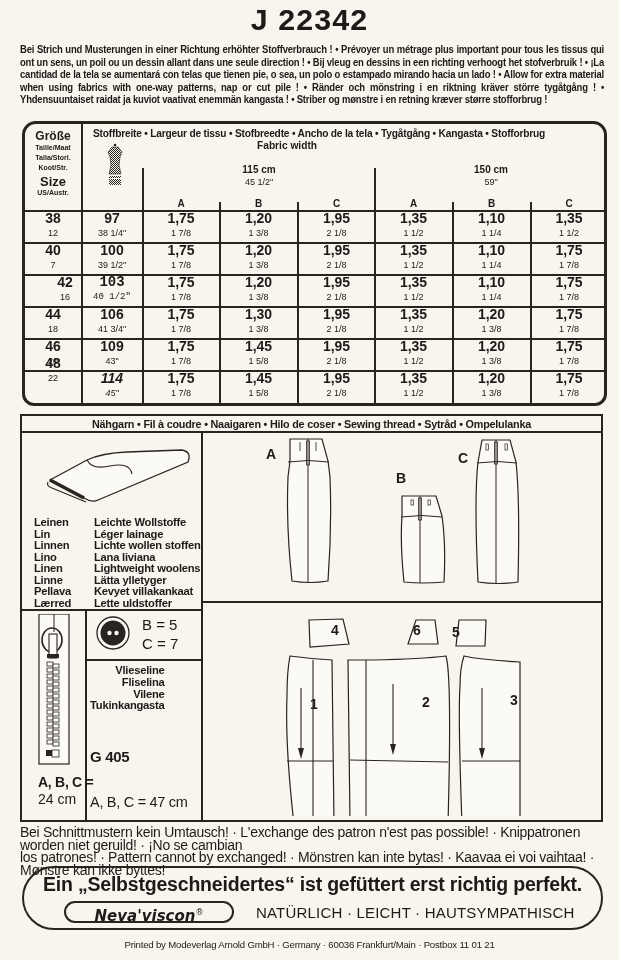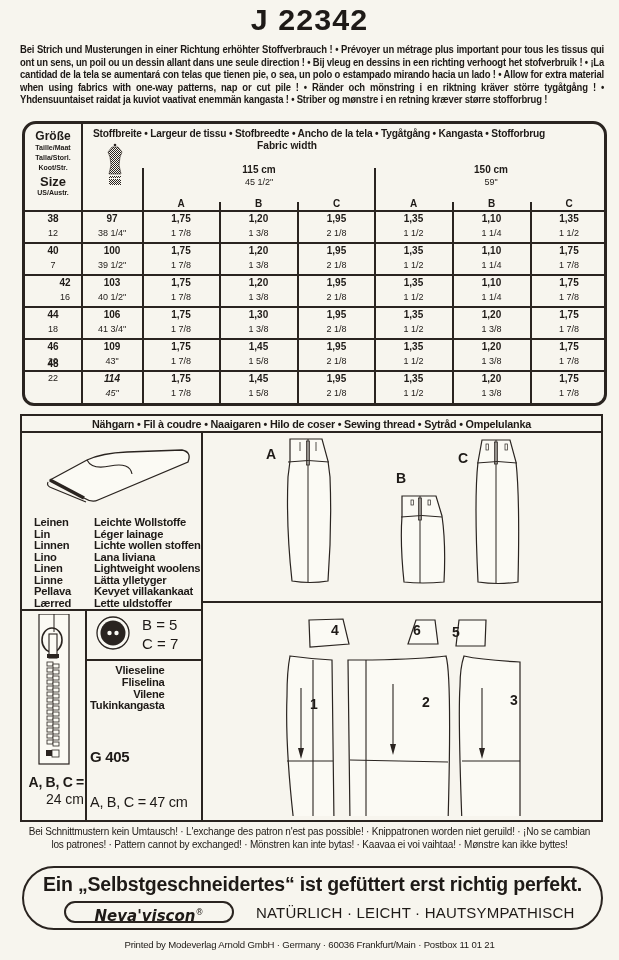--- a/index.html
+++ b/index.html
@@ -43,40 +43,40 @@
     .th-size .sizebig { font-size: 13px; margin-top: 2px; line-height: 13px; }
     #fw-title {
       position: absolute; left: 68px; top: 4px; width: 510px;
       font-size: 10.2px; font-weight: bold; white-space: nowrap;
     }
     #fw-sub { position: absolute; left: 232px; top: 16px; font-size: 10.2px; font-weight: bold; }
     .wgroup { position: absolute; text-align: center; font-size: 10px; font-weight: bold; }
     .wgroup .inch { font-weight: normal; font-size: 9px; margin-top: 2px; }
     .colh { position: absolute; top: 74px; font-size: 10px; font-weight: bold; text-align: center; }
     .cell { position: absolute; text-align: center; font-size: 10px; }
-    .cell .m { font-weight: bold; font-size: 10px; height: 15px; line-height: 15px; }
+    .cell .m { font-weight: bold; font-size: 14px; height: 15px; line-height: 15px; }
     .cell .y { font-size: 9px; height: 15px; line-height: 14px; }
 
     
     #notions {
       left: 20px; top: 414px; width: 583px; height: 408px;
       border: 2px solid #2a2420;
     }
     #thread-title {
       position: absolute; left: 0; top: 0; width: 579px; height: 17px;
       border-bottom: 2px solid #2a2420; text-align: center;
       font-size: 10.8px; font-weight: bold; line-height: 16px;
     }
     .fabric-list { position: absolute; font-size: 11.2px; font-weight: bold; line-height: 11.5px; }
     .letter { position: absolute; font-size: 14px; font-weight: bold; }
     .piece-num { position: absolute; font-size: 14px; font-weight: bold; }
 
     #exchange {
-      left: 0; top: 826px; width: 619px; text-align: center;
-      font-size: 10px; line-height: 12.5px;
+      left: 0; top: 826px; width: 619px; 
+      font-size: 14px; line-height: 12.5px; padding-left: 20px;
     }
     #ad {
       left: 22px; top: 866px; width: 581px; height: 64px;
       border: 2px solid #2a2420; border-radius: 32px;
     }
     #ad-headline {
       position: absolute; left: 0; top: 5px; width: 577px; text-align: center;
       font-size: 19.5px; font-weight: bold; letter-spacing: -0.2px;
     }
     #brand-pill {
@@ -218,21 +218,21 @@
         <div class="y">1 1/4</div>
       </div>
       <div class="cell" style="left: 506px; width: 76px; top: 119px;">
         <div class="m">1,75</div>
         <div class="y">1 7/8</div>
       </div>
       <div class="cell" style="left: 0px; width: 80px; top: 151px;">
         <div class="m">42</div>
         <div class="y">16</div>
       </div>
-      <div class="cell" style="left: 57px; width: 60px; top: 151px;">
+      <div class="cell" style="left: 57px; width: 60px; top: 151px; font-family: Liberation Mono, monospace;">
         <div class="m">103</div>
         <div class="y">40 1/2"</div>
       </div>
       <div class="cell" style="left: 118px; width: 76px; top: 151px;">
         <div class="m">1,75</div>
         <div class="y">1 7/8</div>
       </div>
       <div class="cell" style="left: 195px; width: 77px; top: 151px;">
         <div class="m">1,20</div>
         <div class="y">1 3/8</div>
@@ -421,21 +421,21 @@
       <rect x="15" y="114" width="6" height="4"></rect>
         <rect x="21" y="116" width="6" height="4"></rect>
       <rect x="15" y="120" width="6" height="4"></rect>
         <rect x="21" y="122" width="6" height="4"></rect>
       <rect x="15" y="126" width="6" height="4"></rect>
         <rect x="21" y="128" width="6" height="4"></rect>
     </g>
     <rect x="14" y="136" width="6" height="6" fill="#2a2420"></rect>
     <rect x="20" y="136" width="7" height="7" fill="#fbfaf4" stroke="#2a2420" stroke-width="0.8"></rect>
   </svg>
-  <div class="abs" style="left:2px; top:358px; width:60px; text-align:right; font-size:14px; line-height:17px;">
+  <div class="abs" style="left:16px; top:358px; width:60px; text-align:left; font-size:14px; line-height:17px;">
     <div style="font-weight:bold;" class="cond">A, B, C =</div>
     <div>24 cm</div>
   </div>
 
   <svg style="position:absolute; left:73px; top:199px;" width="36" height="36" viewBox="0 0 36 36">
     <circle cx="18" cy="18" r="16" fill="#fbfaf4" stroke="#2a2420" stroke-width="1.3"></circle>
     <circle cx="18" cy="18" r="12.5" fill="#2a2420"></circle>
     <circle cx="14.5" cy="18" r="2.2" fill="#fbfaf4"></circle>
     <circle cx="21.5" cy="18" r="2.2" fill="#fbfaf4"></circle>
   </svg>

